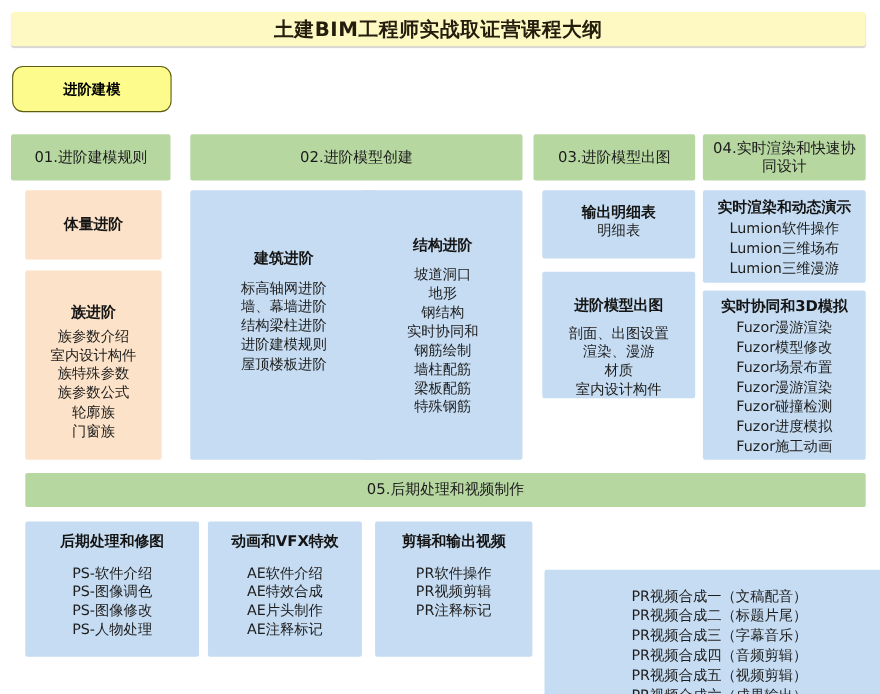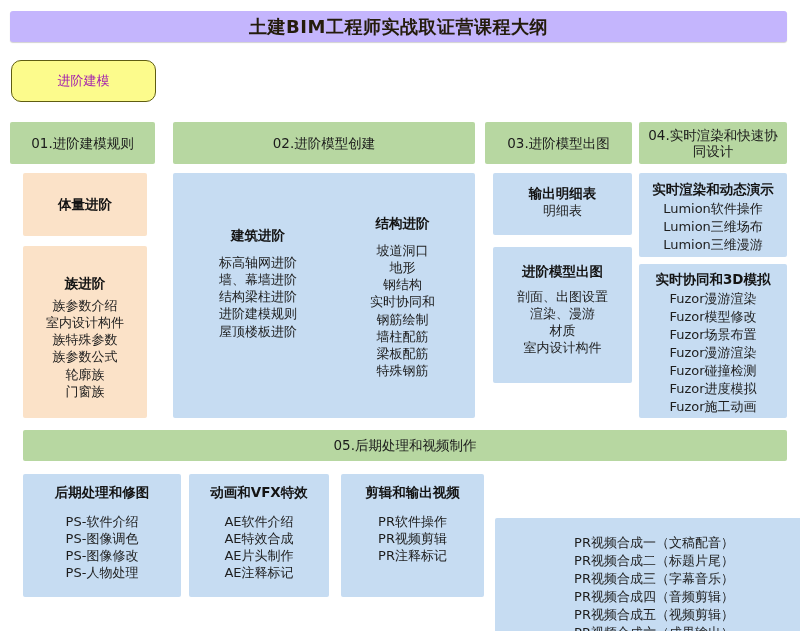--- a/index.html
+++ b/index.html
@@ -9,38 +9,38 @@
     font-family:"DejaVu Sans","Liberation Sans",sans-serif;
     position:relative;
     overflow:hidden;
     color:#1a1a1a;
   }
   .canvas{position:absolute;left:0;top:0;width:800px;height:631px;}
 
   
   .title-bar{
     position:absolute;left:10px;top:11px;width:777px;height:31px;
-    background:#c4b5fd;
+    background:#fef9c3;
     border-radius:3px;
     display:flex;align-items:center;justify-content:center;
     box-shadow:0 1px 1px rgba(0,0,0,.18);
   }
   .title-bar span{
     font-size:18px;font-weight:bold;color:#241c0c;letter-spacing:.5px;
   }
 
   
   .tab-chip{
     position:absolute;left:11px;top:60px;width:143px;height:40px;
     background:#FCFB8C;
     border:1.5px solid #5f5d12;
     border-radius:10px;
     display:flex;align-items:center;justify-content:center;
   }
-  .tab-chip span{font-size:13px;font-weight:normal;color:#a21caf;}
+  .tab-chip span{font-size:13px;font-weight:bold;color:#000000;}
 
   
   .hbox{
     position:absolute;
     background:#B7D7A1;
     border-radius:2px;
     display:flex;align-items:center;justify-content:center;
     text-align:center;
     line-height:1.22;
   }
@@ -129,21 +129,21 @@
     <div class="li">墙柱配筋</div>
     <div class="li">梁板配筋</div>
     <div class="li">特殊钢筋</div>
   </div>
 
   <div class="cbox blue" style="left:493px;top:173px;width:139px;height:62px;padding-top:12px;box-sizing:border-box;">
     <div class="bt">输出明细表</div>
     <div class="li">明细表</div>
   </div>
 
-  <div class="cbox blue" style="left:493px;top:247px;width:139px;height:136px;padding-top:16px;box-sizing:border-box;">
+  <div class="cbox blue" style="left:493px;top:247px;width:139px;height:115px;padding-top:23px;box-sizing:border-box;">
     <div class="bt" style="margin-bottom:8px;">进阶模型出图</div>
     <div class="li">剖面、出图设置</div>
     <div class="li">渲染、漫游</div>
     <div class="li">材质</div>
     <div class="li">室内设计构件</div>
   </div>
 
   <div class="cbox blue" style="left:639px;top:173px;width:148px;height:84px;padding-top:8px;box-sizing:border-box;">
     <div class="bt" style="margin-bottom:2px;">实时渲染和动态演示</div>
     <div class="liw">Lumion软件操作</div>

